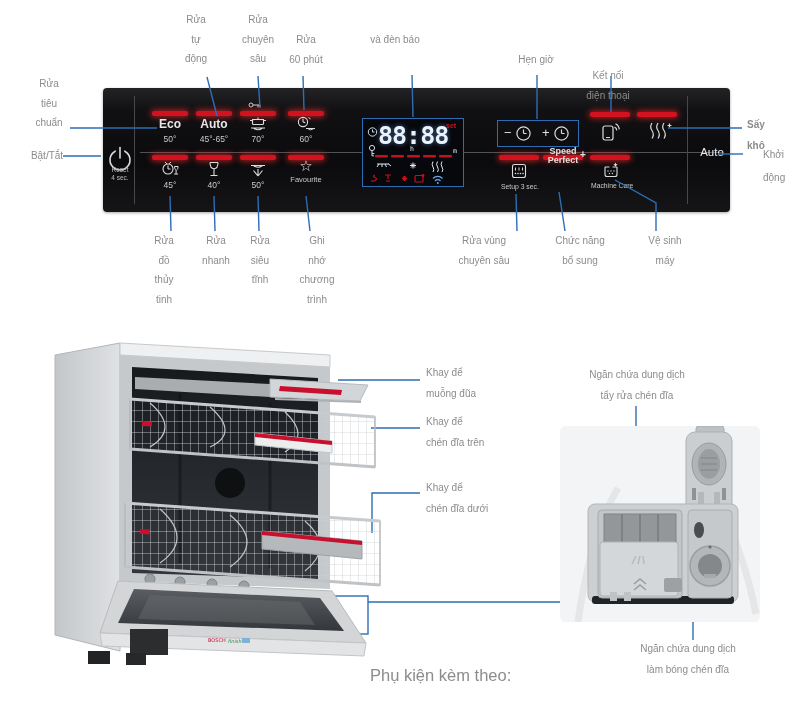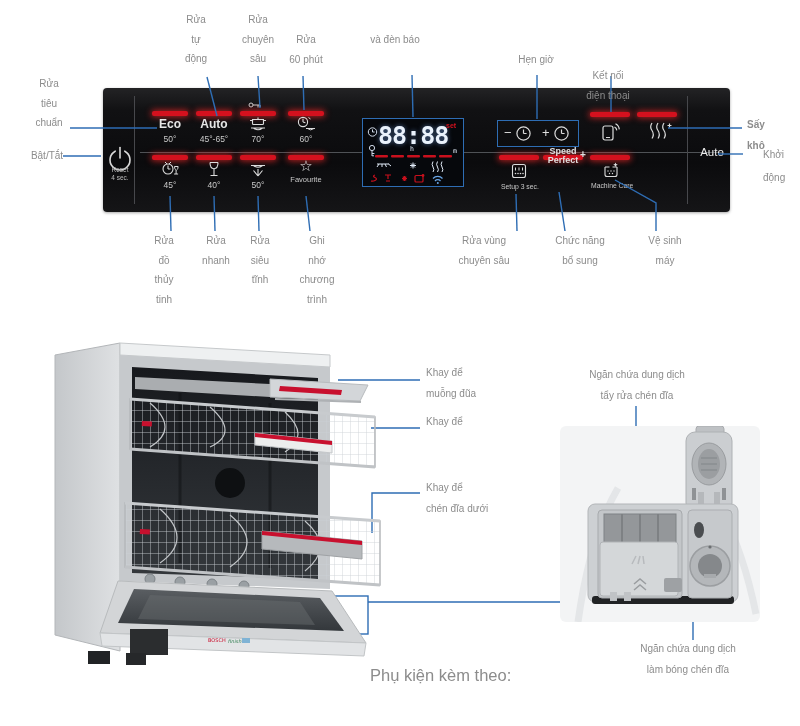--- a/index.html
+++ b/index.html
@@ -467,20 +467,21 @@
       </g>
     </g>
   </svg>
 
   <div class="abs callout left" style="left:426px;top:362px;width:130px;line-height:21px;">
     <span>Khay để</span>
       <span>muỗng đũa</span>
   </div>
   <div class="abs callout left" style="left:426px;top:411px;width:130px;line-height:21px;">
     <span>Khay để</span>
+      <span>chén đĩa trên</span>
   </div>
   <div class="abs callout left" style="left:426px;top:477px;width:130px;line-height:21px;">
     <span>Khay để</span>
       <span>chén đĩa dưới</span>
   </div>
   <div class="abs callout" style="left:547px;top:364px;width:180px;line-height:21px;">
     <span>Ngăn chứa dung dịch</span>
       <span>tẩy rửa chén đĩa</span>
   </div>
   <div class="abs callout" style="left:598px;top:638px;width:180px;line-height:21px;">

